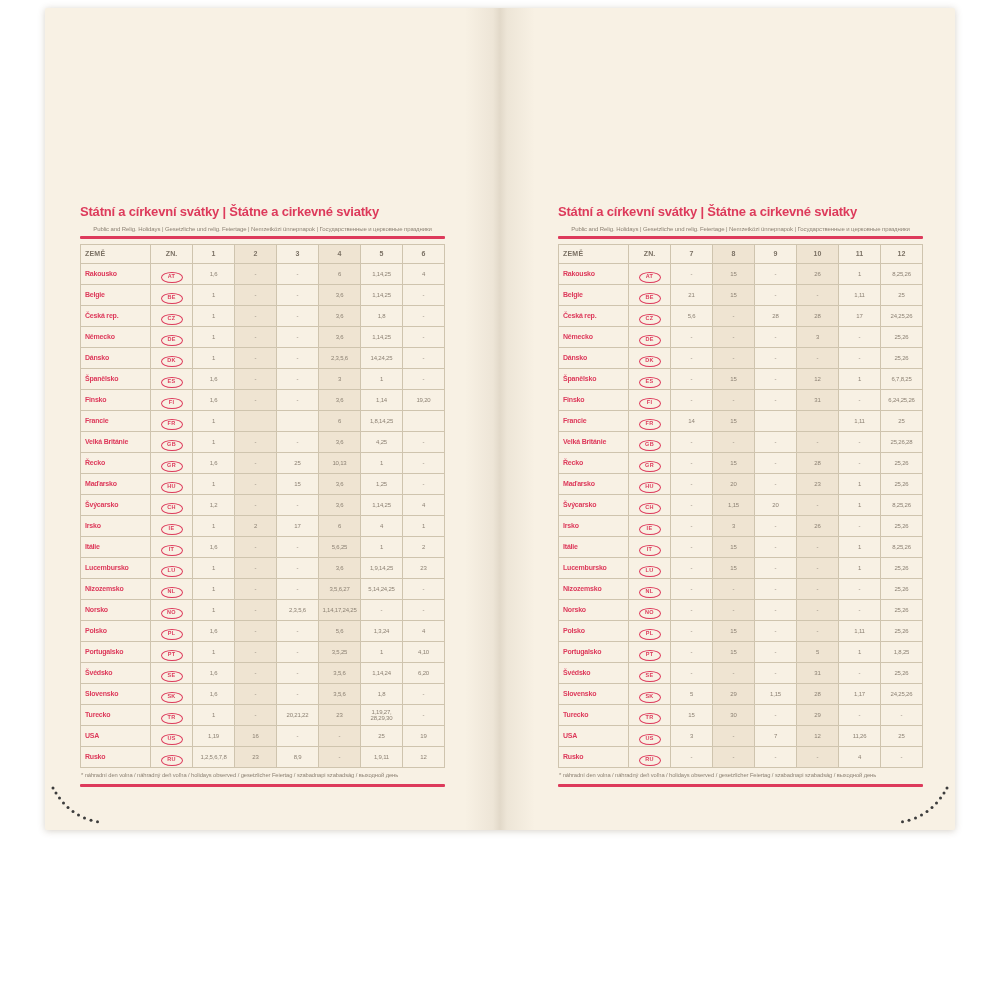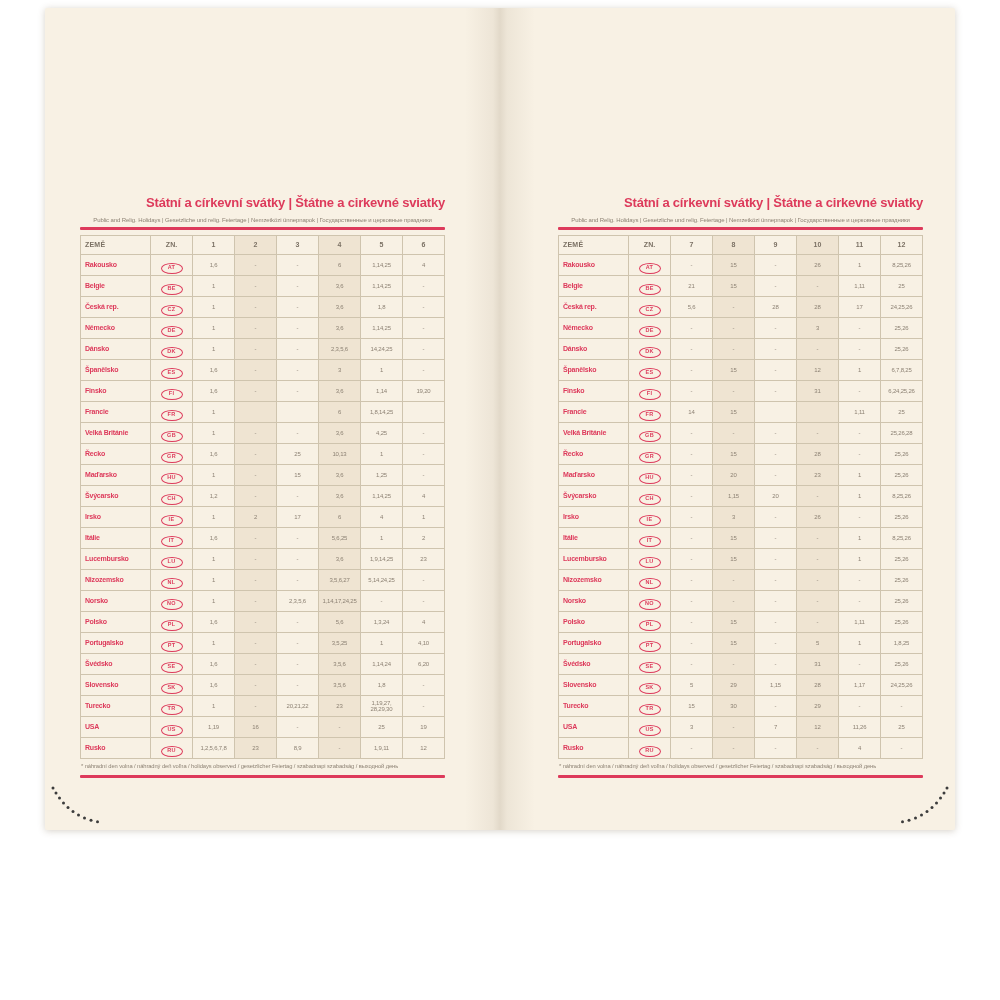--- a/index.html
+++ b/index.html
@@ -22,22 +22,22 @@
     pointer-events:none;
   }
   .page{position:absolute;top:0;height:100%;width:455px;}
   .page.left{left:0;}
   .page.right{left:455px;}
   .content{position:absolute;top:187px;width:365px;}
   .page.left .content{left:35px;}
   .page.right .content{left:58px;}
 
   .title{
-    font-size:13px;font-weight:bold;color:var(--red);text-align:right;
-    letter-spacing:-0.2px;margin-bottom:7px;white-space:nowrap;
+    font-size:13px;font-weight:bold;color:var(--red);text-align:left;
+    letter-spacing:-0.2px;margin-bottom:7px;white-space:nowrap;margin-top:9px;
   }
   .subtitle{
     font-size:6px;color:var(--num);text-align:center;white-space:nowrap;
     margin-bottom:4px;letter-spacing:-0.1px;
   }
   .rule{height:3px;background:var(--red);border-radius:1px;}
   .rule.top{margin-bottom:5px;}
   .rule.bottom{margin-top:6px;}
 
   table.hol{

